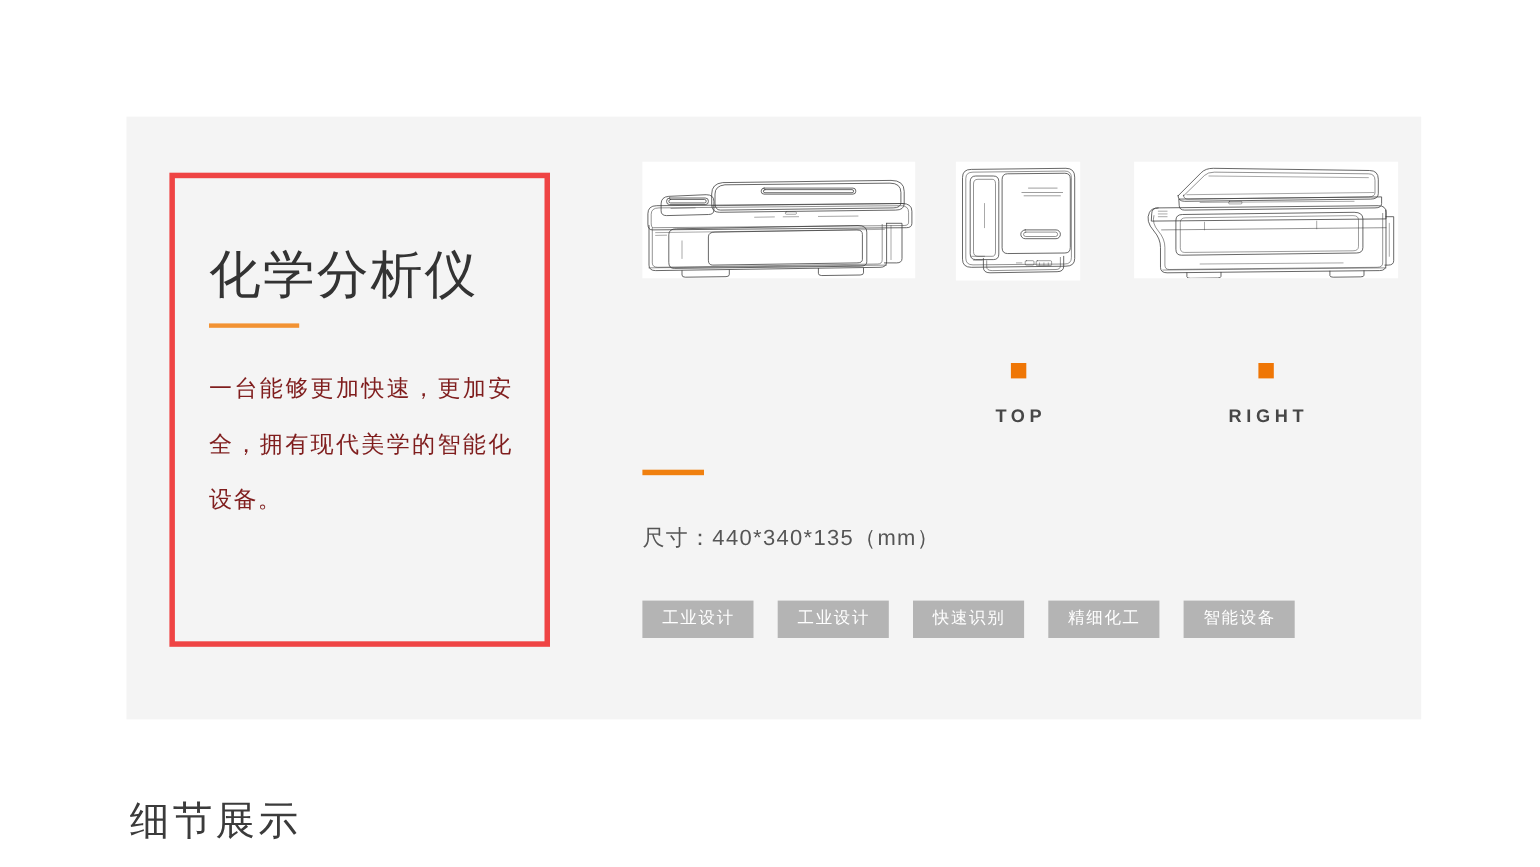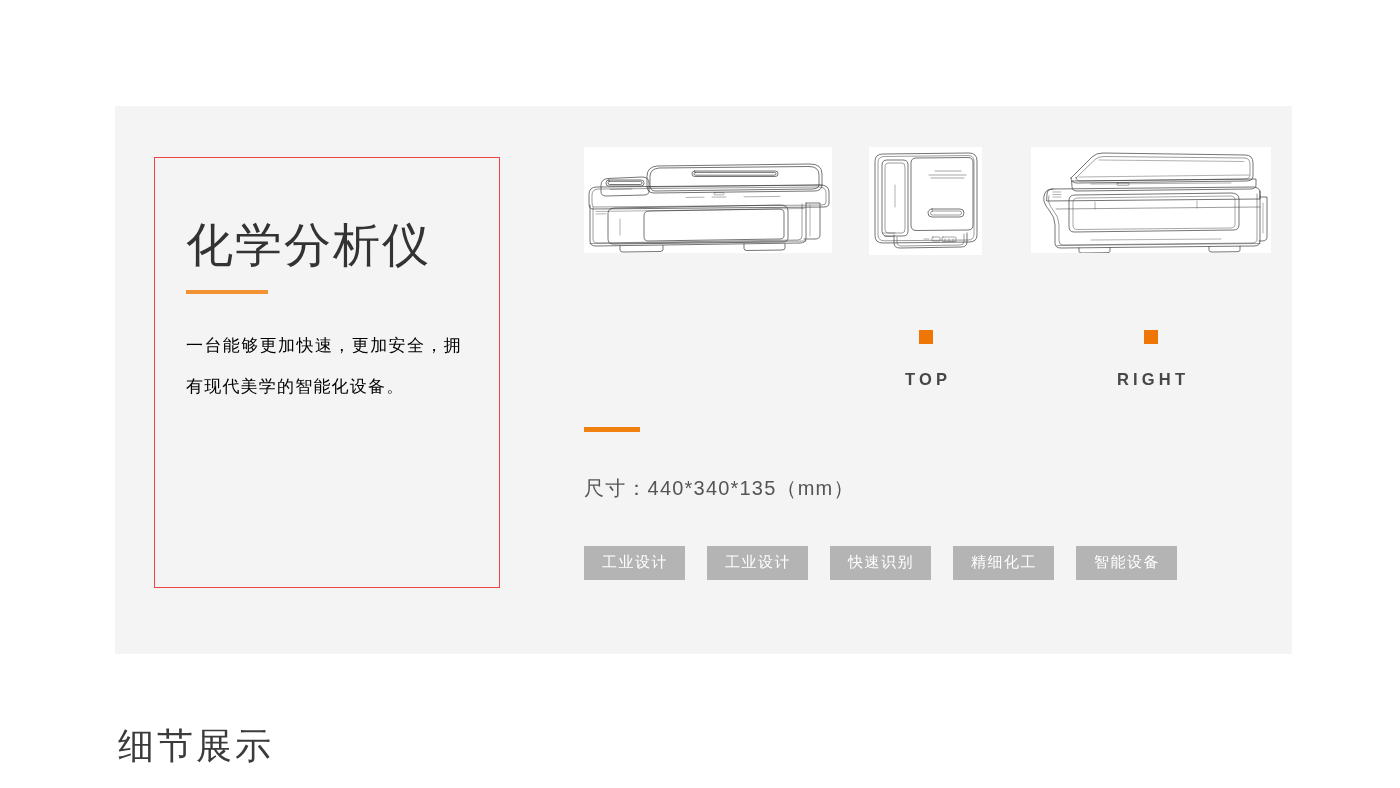--- a/index.html
+++ b/index.html
@@ -26,21 +26,21 @@
     background: #f4f4f4;
   }
 
   
   #spec-card {
     position: absolute;
     left: 39px;      
     top: 51px;       
     width: 346px;
     height: 431px;
-    border: 1px solid #ef4444;
+    border: 5px solid #ef4444;
     box-sizing: border-box;
     background: #f4f4f4;
   }
   #spec-card-inner {
     position: absolute;
     left: 31px;
     top: 62px;
     right: 22px;
   }
   #product-title {
@@ -52,23 +52,23 @@
     white-space: nowrap;
   }
   #title-rule {
     width: 82px;
     height: 4px;
     background: #f29232;
     margin-top: 19px;
   }
   #product-desc {
     margin-top: 31px;
-    font-size: 17px;
+    font-size: 21px;
     line-height: 2.42;
-    color: #000000;
+    color: #7f1d1d;
     letter-spacing: 1.2px;
     width: 276px;
     text-align: justify;
   }
   #design-year {
     margin-top: 22px;
     font-size: 16px;
     color: #555555;
     letter-spacing: 2.4px;
     white-space: nowrap;

